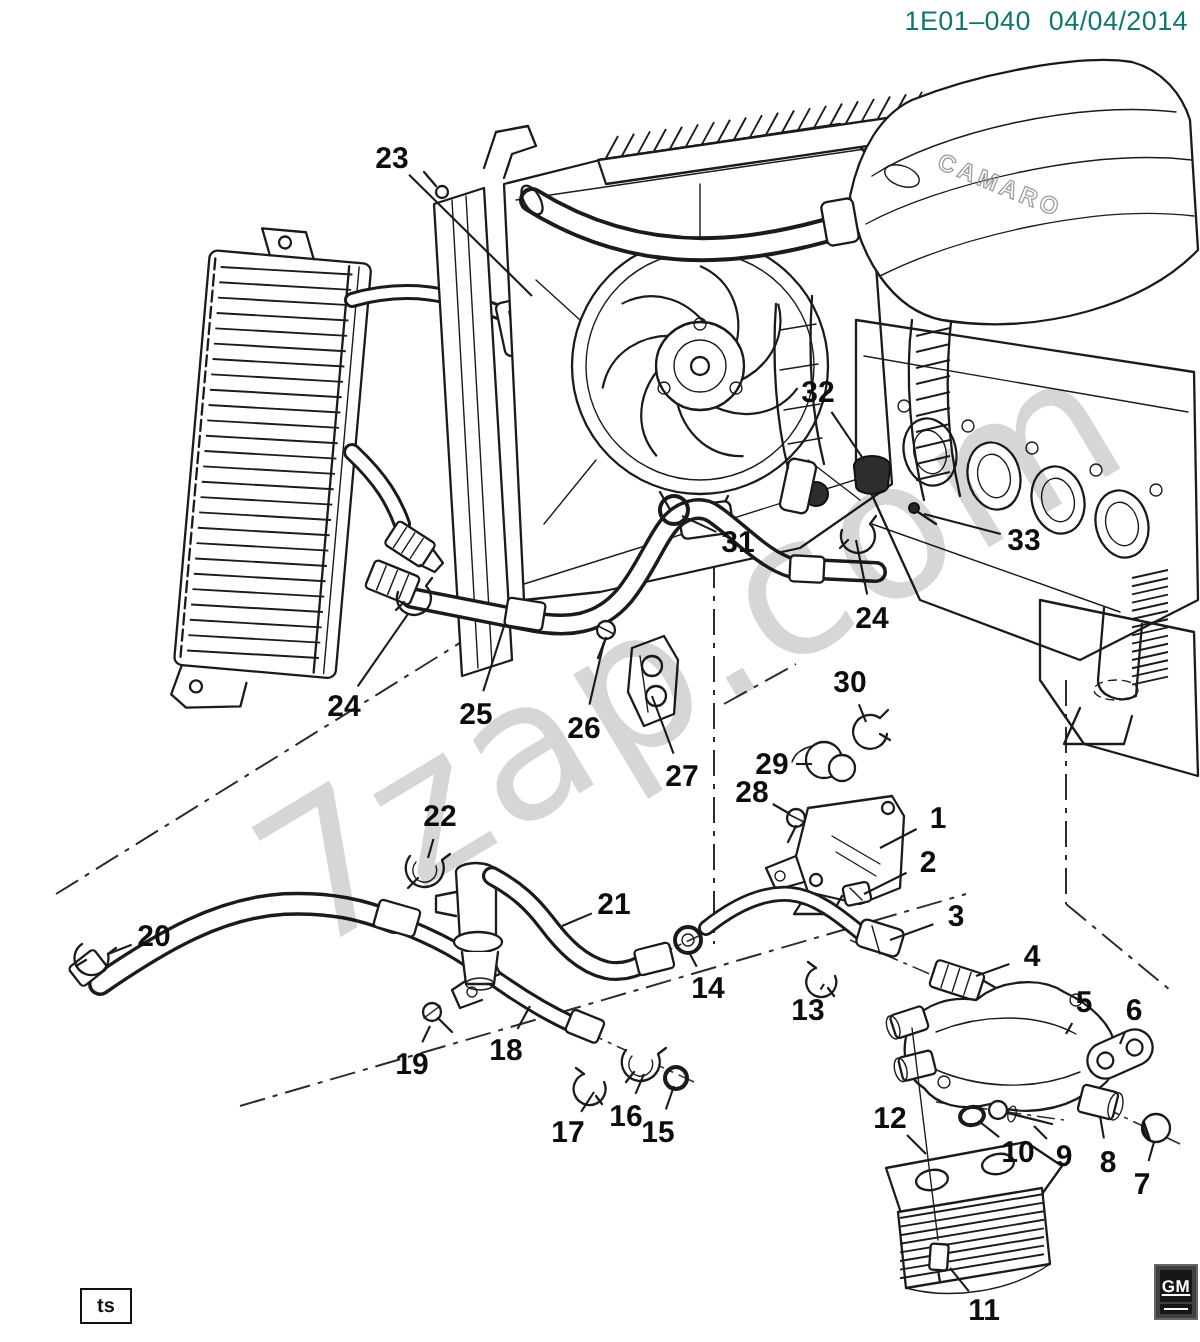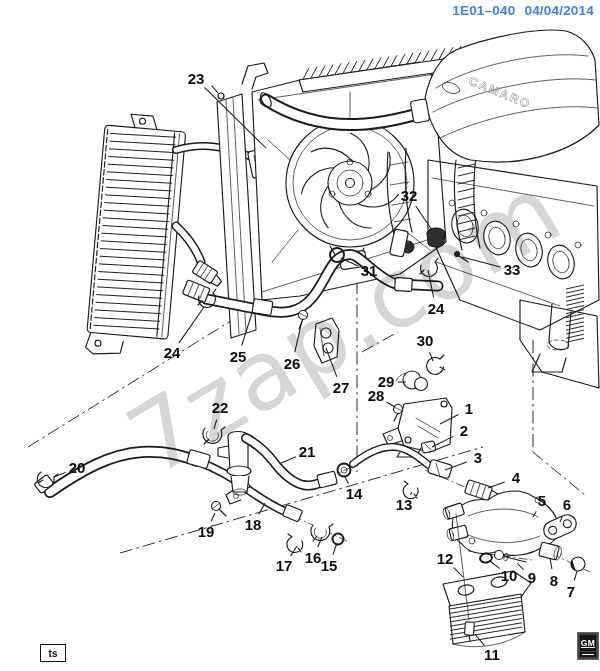--- a/index.html
+++ b/index.html
@@ -1,19 +1,19 @@
 <!DOCTYPE html>
 <html><head>
 <meta charset="utf-8">
 <style>
   html,body{margin:0;padding:0;background:#fff;}
   .page{position:relative;width:600px;height:671px;background:#fff;overflow:hidden;
         font-family:"Liberation Sans",sans-serif;}
-  .header{position:absolute;top:3px;right:6px;font-size:13.5px;font-weight:700;
-          color:#3b82f6;letter-spacing:.2px;white-space:nowrap;}
+  .header{position:absolute;top:3px;right:6px;font-size:13.5px;font-weight:400;
+          color:#0f766e;letter-spacing:.2px;white-space:nowrap;}
   .header span{margin-left:9px;}
   .watermark{position:absolute;left:345px;top:325px;transform:translate(-50%,-50%) rotate(-31deg);
              font-size:96px;color:#bdbdbd;opacity:.62;white-space:nowrap;pointer-events:none;
              mix-blend-mode:multiply;letter-spacing:2px;font-family:"DejaVu Sans",sans-serif;}
   svg{position:absolute;left:0;top:0;}
   
   .ln{fill:none;stroke:#1b1b1b;stroke-width:1.15;stroke-linecap:round;stroke-linejoin:round;}
   .thin{stroke-width:.7;}
   .w2{stroke-width:2;}
   .fillw{fill:#fff;}

